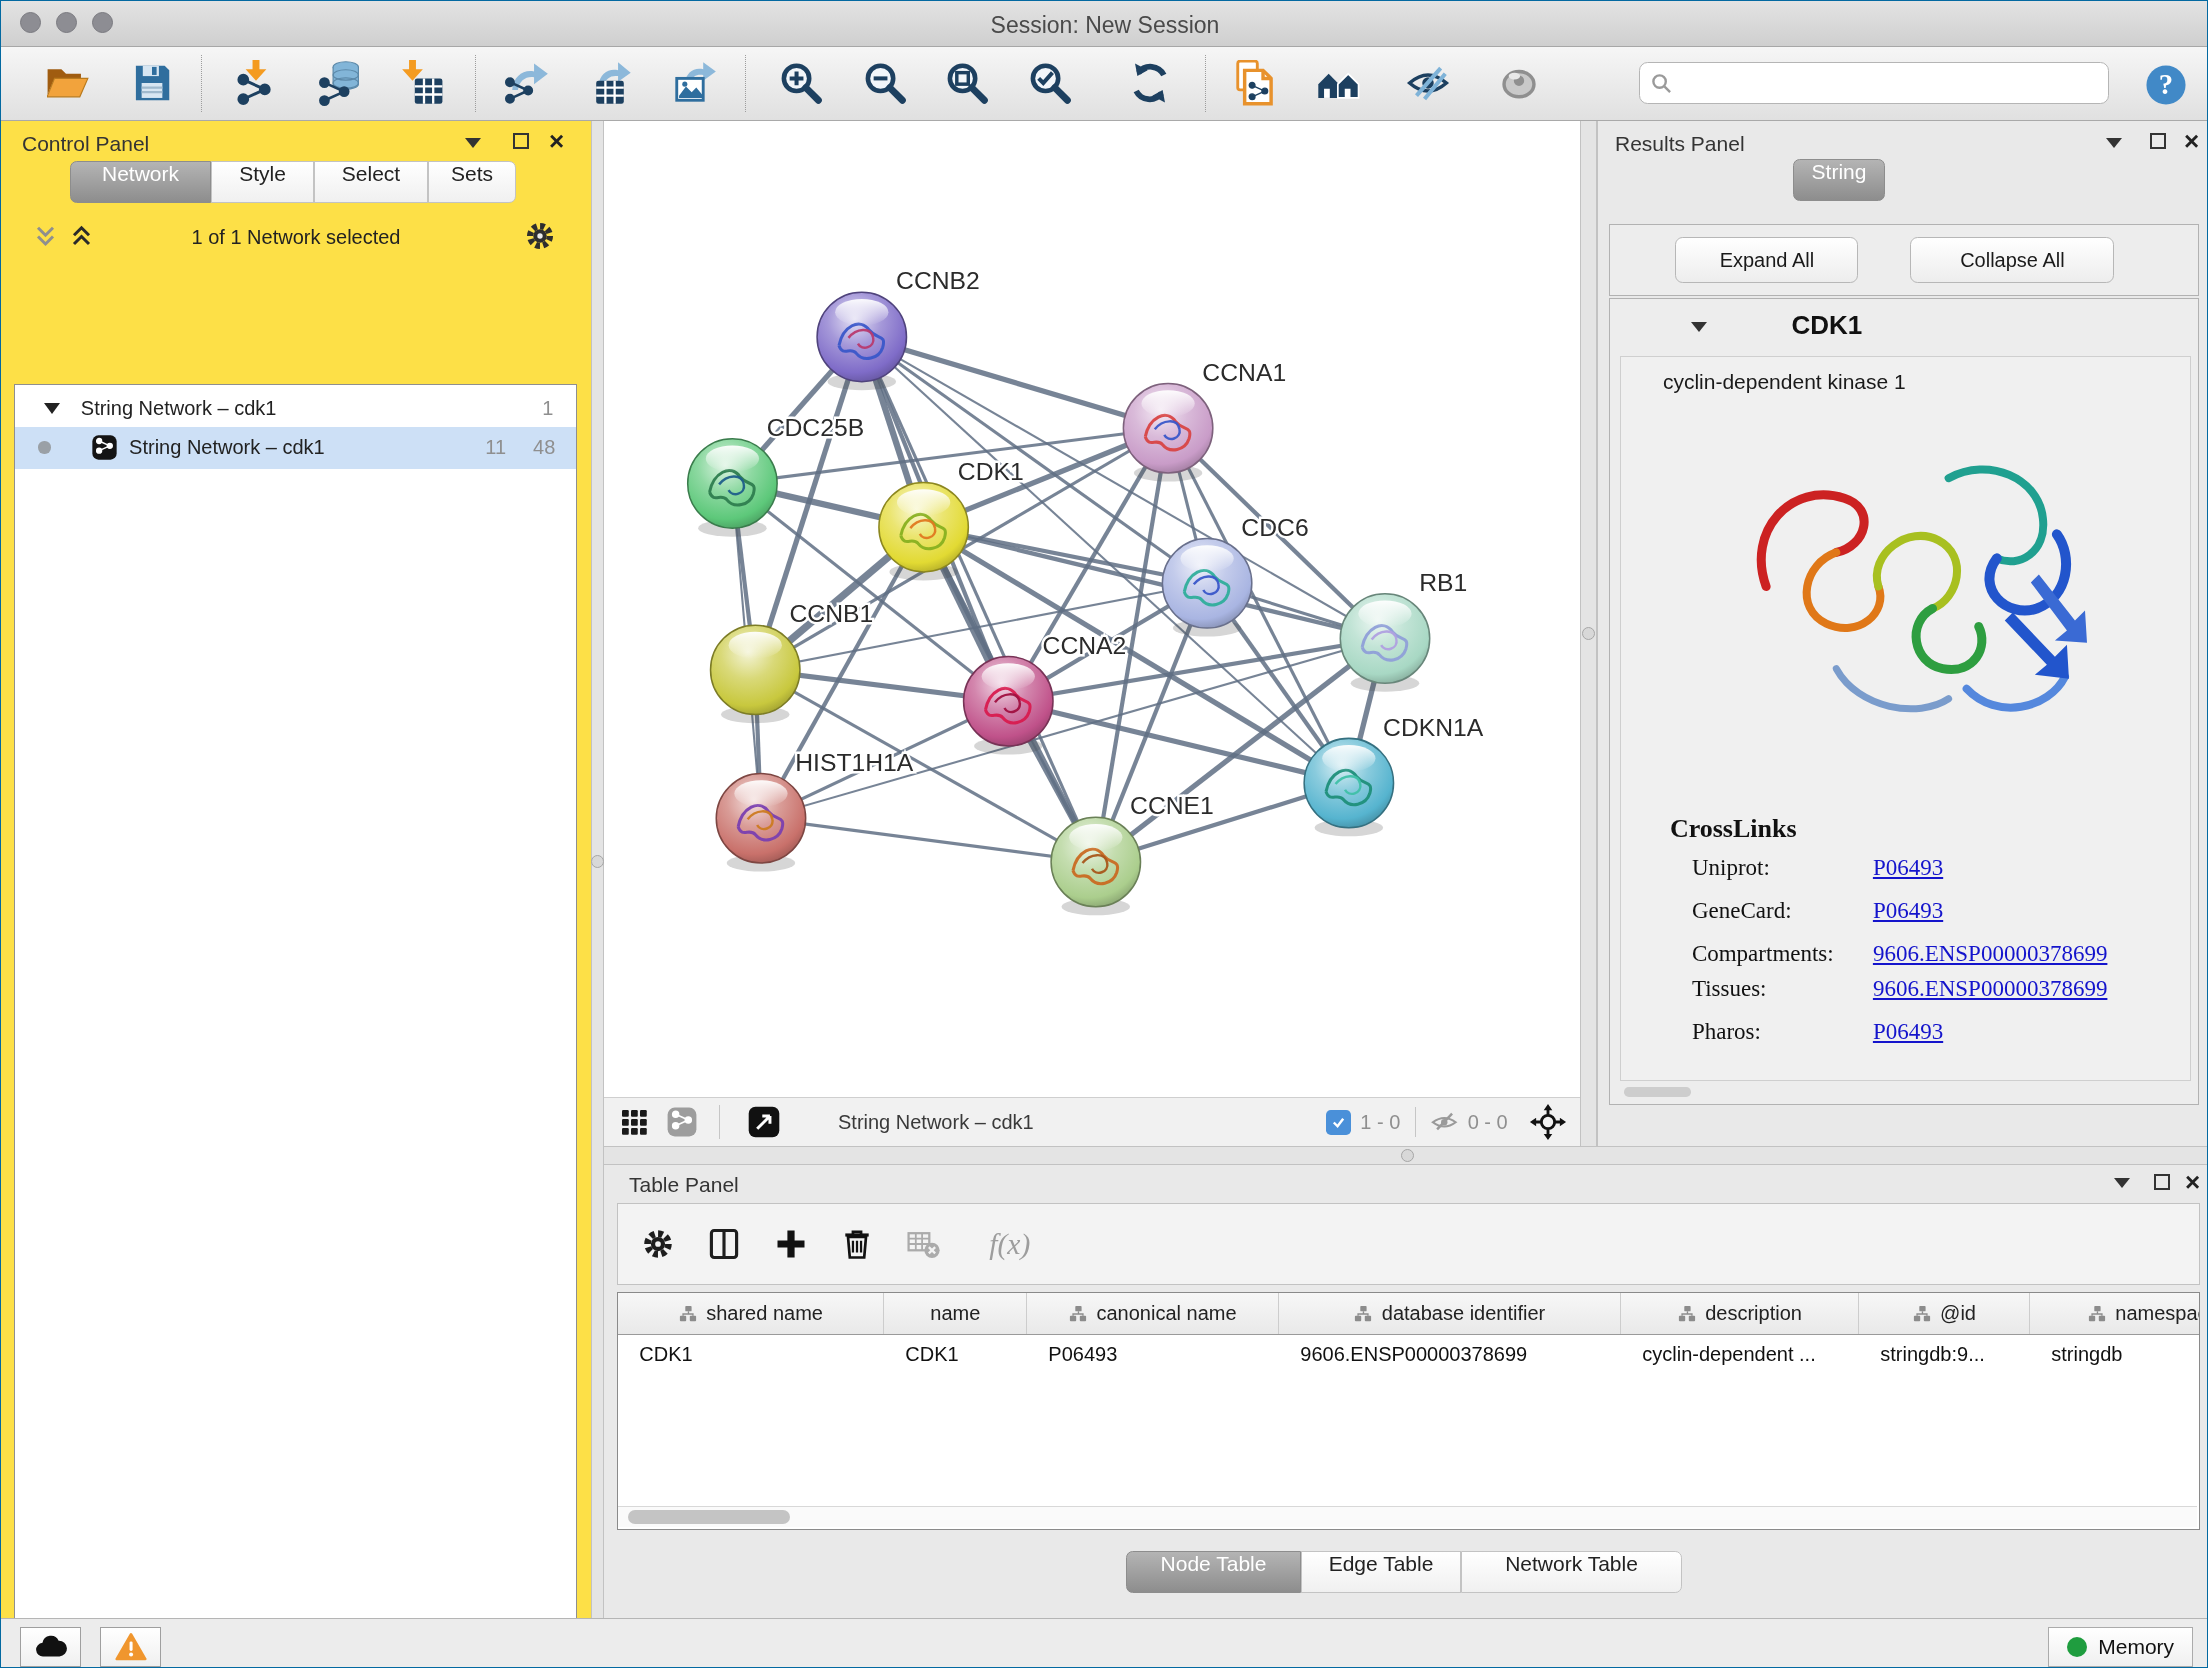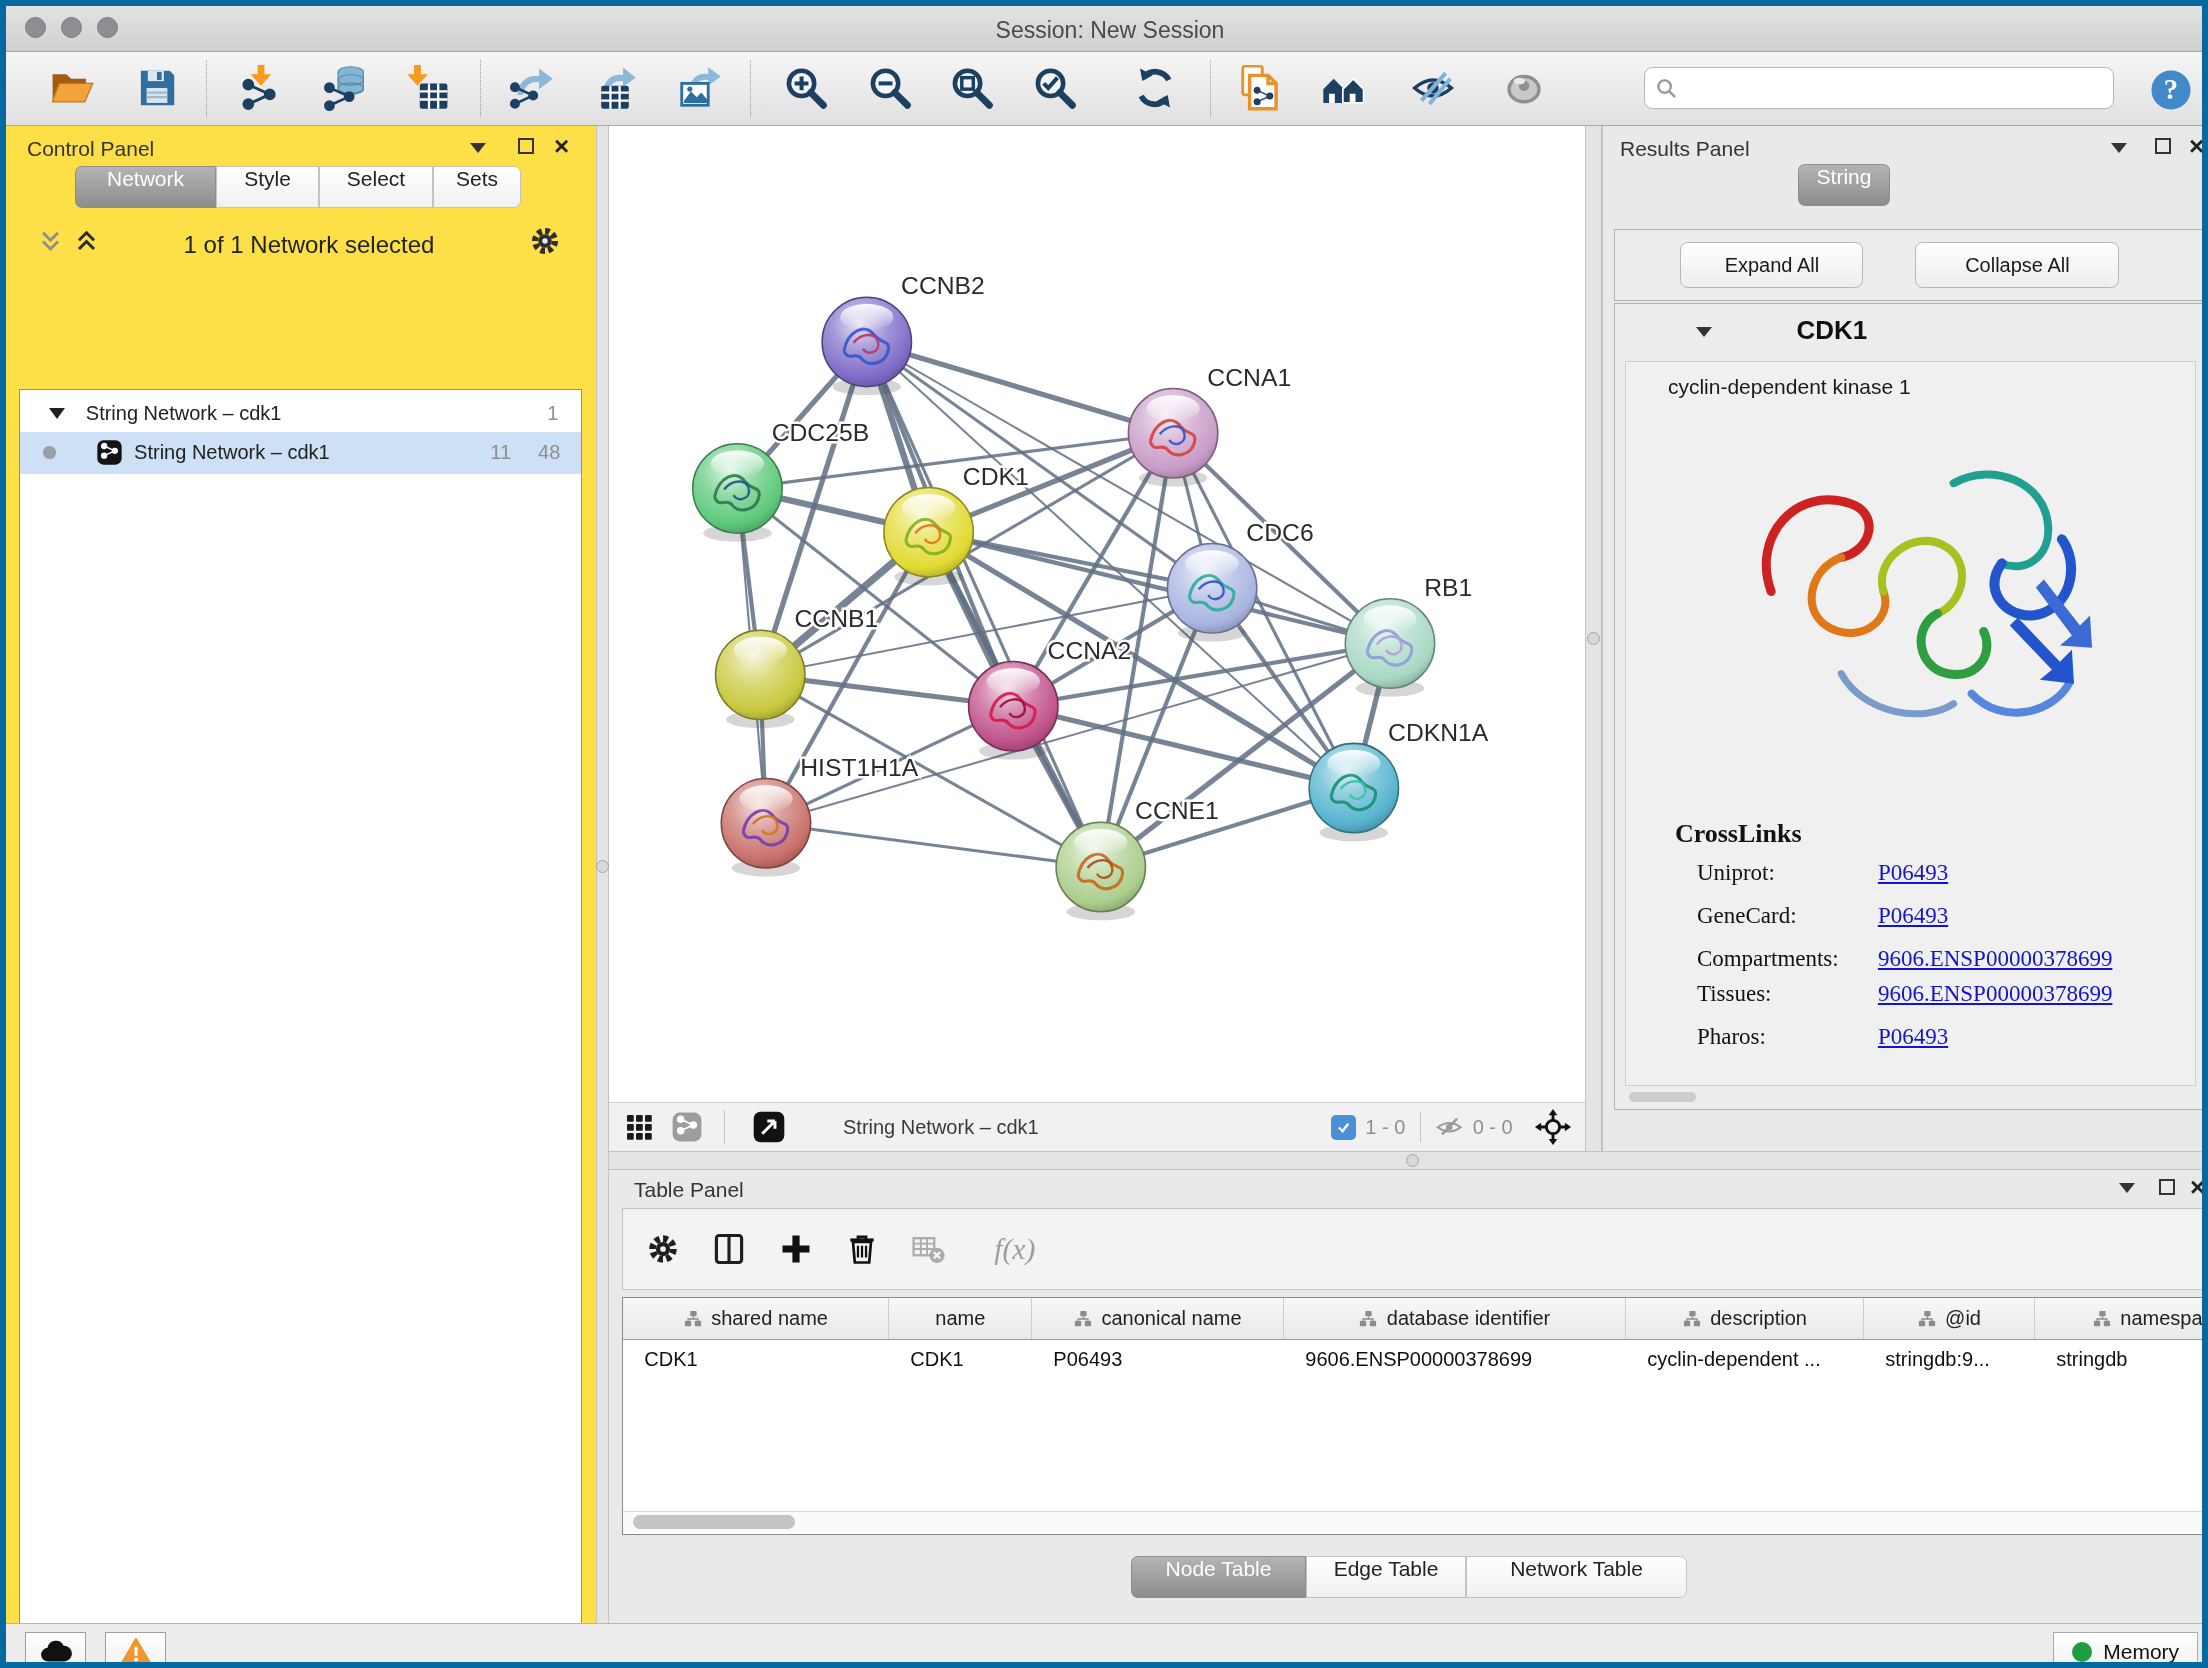--- a/index.html
+++ b/index.html
@@ -1,18 +1,18 @@
 <!DOCTYPE html>
 <html style="font-size:15px"><head>
 <meta charset="utf-8">
 <style>
   html,body{margin:0;padding:0;background:#9a9a9a;}
   *{box-sizing:border-box;}
   .window{position:relative;width:2208px;height:1668px;background:#e4e4e4;
-    font-family:"Liberation Sans",sans-serif;overflow:hidden;border:6px solid #0369a1;}
+    font-family:"Liberation Sans",sans-serif;overflow:hidden;border:1px solid #0369a1;}
   .abs{position:absolute;}
 
   
   .titlebar{left:0;top:0;width:2208px;height:46px;
     background:linear-gradient(#e3e3e3,#cfcfcf);border-bottom:1px solid #a7a7a7;}
   .tl{width:21px;height:21px;border-radius:50%;background:#8d8d93;border:1px solid #7a7a80;top:11.4px;}
   .wtitle{width:100%;text-align:center;top:10.5px;font-size:23px;color:#4a4a4a;}
 
   
   .toolbar{left:0;top:46px;width:2208px;height:74px;
@@ -280,21 +280,21 @@
     <div class="abs tabbtn" style="left:427px;top:40px;width:88px;border-radius:0 6.7px 6.7px 0">
         <span>Sets</span>
       </div>
 
     <svg class="abs" style="left:32px;top:103px" width="25" height="25" viewBox="0 0 20 20">
       <path d="M4 3l6 6 6-6M4 10l6 6 6-6" fill="none" stroke="#8f8f8f" stroke-width="2.4"></path>
     </svg>
     <svg class="abs" style="left:68px;top:103px" width="25" height="25" viewBox="0 0 20 20">
       <path d="M4 9l6-6 6 6M4 16l6-6 6 6" fill="none" stroke="#2a2a2a" stroke-width="2.4"></path>
     </svg>
-    <div class="abs" style="left:8px;top:105px;width:590px;text-align:center;font-size:24px;color:#222">1 of 1 Network selected</div>
+    <div class="abs" style="left:0;top:105px;width:590px;text-align:center;font-size:20px;color:#222">1 of 1 Network selected</div>
     <svg class="abs" style="left:521px;top:97px" width="36" height="36" viewBox="0 0 40 40">
       <circle cx="20" cy="20" r="11" fill="none" stroke="#2e2e2e" stroke-width="7" stroke-dasharray="5 3.6"></circle>
       <circle cx="20" cy="20" r="7.5" fill="#2e2e2e"></circle>
         <circle cx="20" cy="20" r="3" fill="#ebebeb"></circle>
     </svg>
 
     <div class="abs listbox">
       <div class="treerow" style="margin-top:5.7px">
         <div class="tri-down" style="margin-left:28.5px"></div>
         <span style="margin-left:21px">String Network – cdk1</span>

